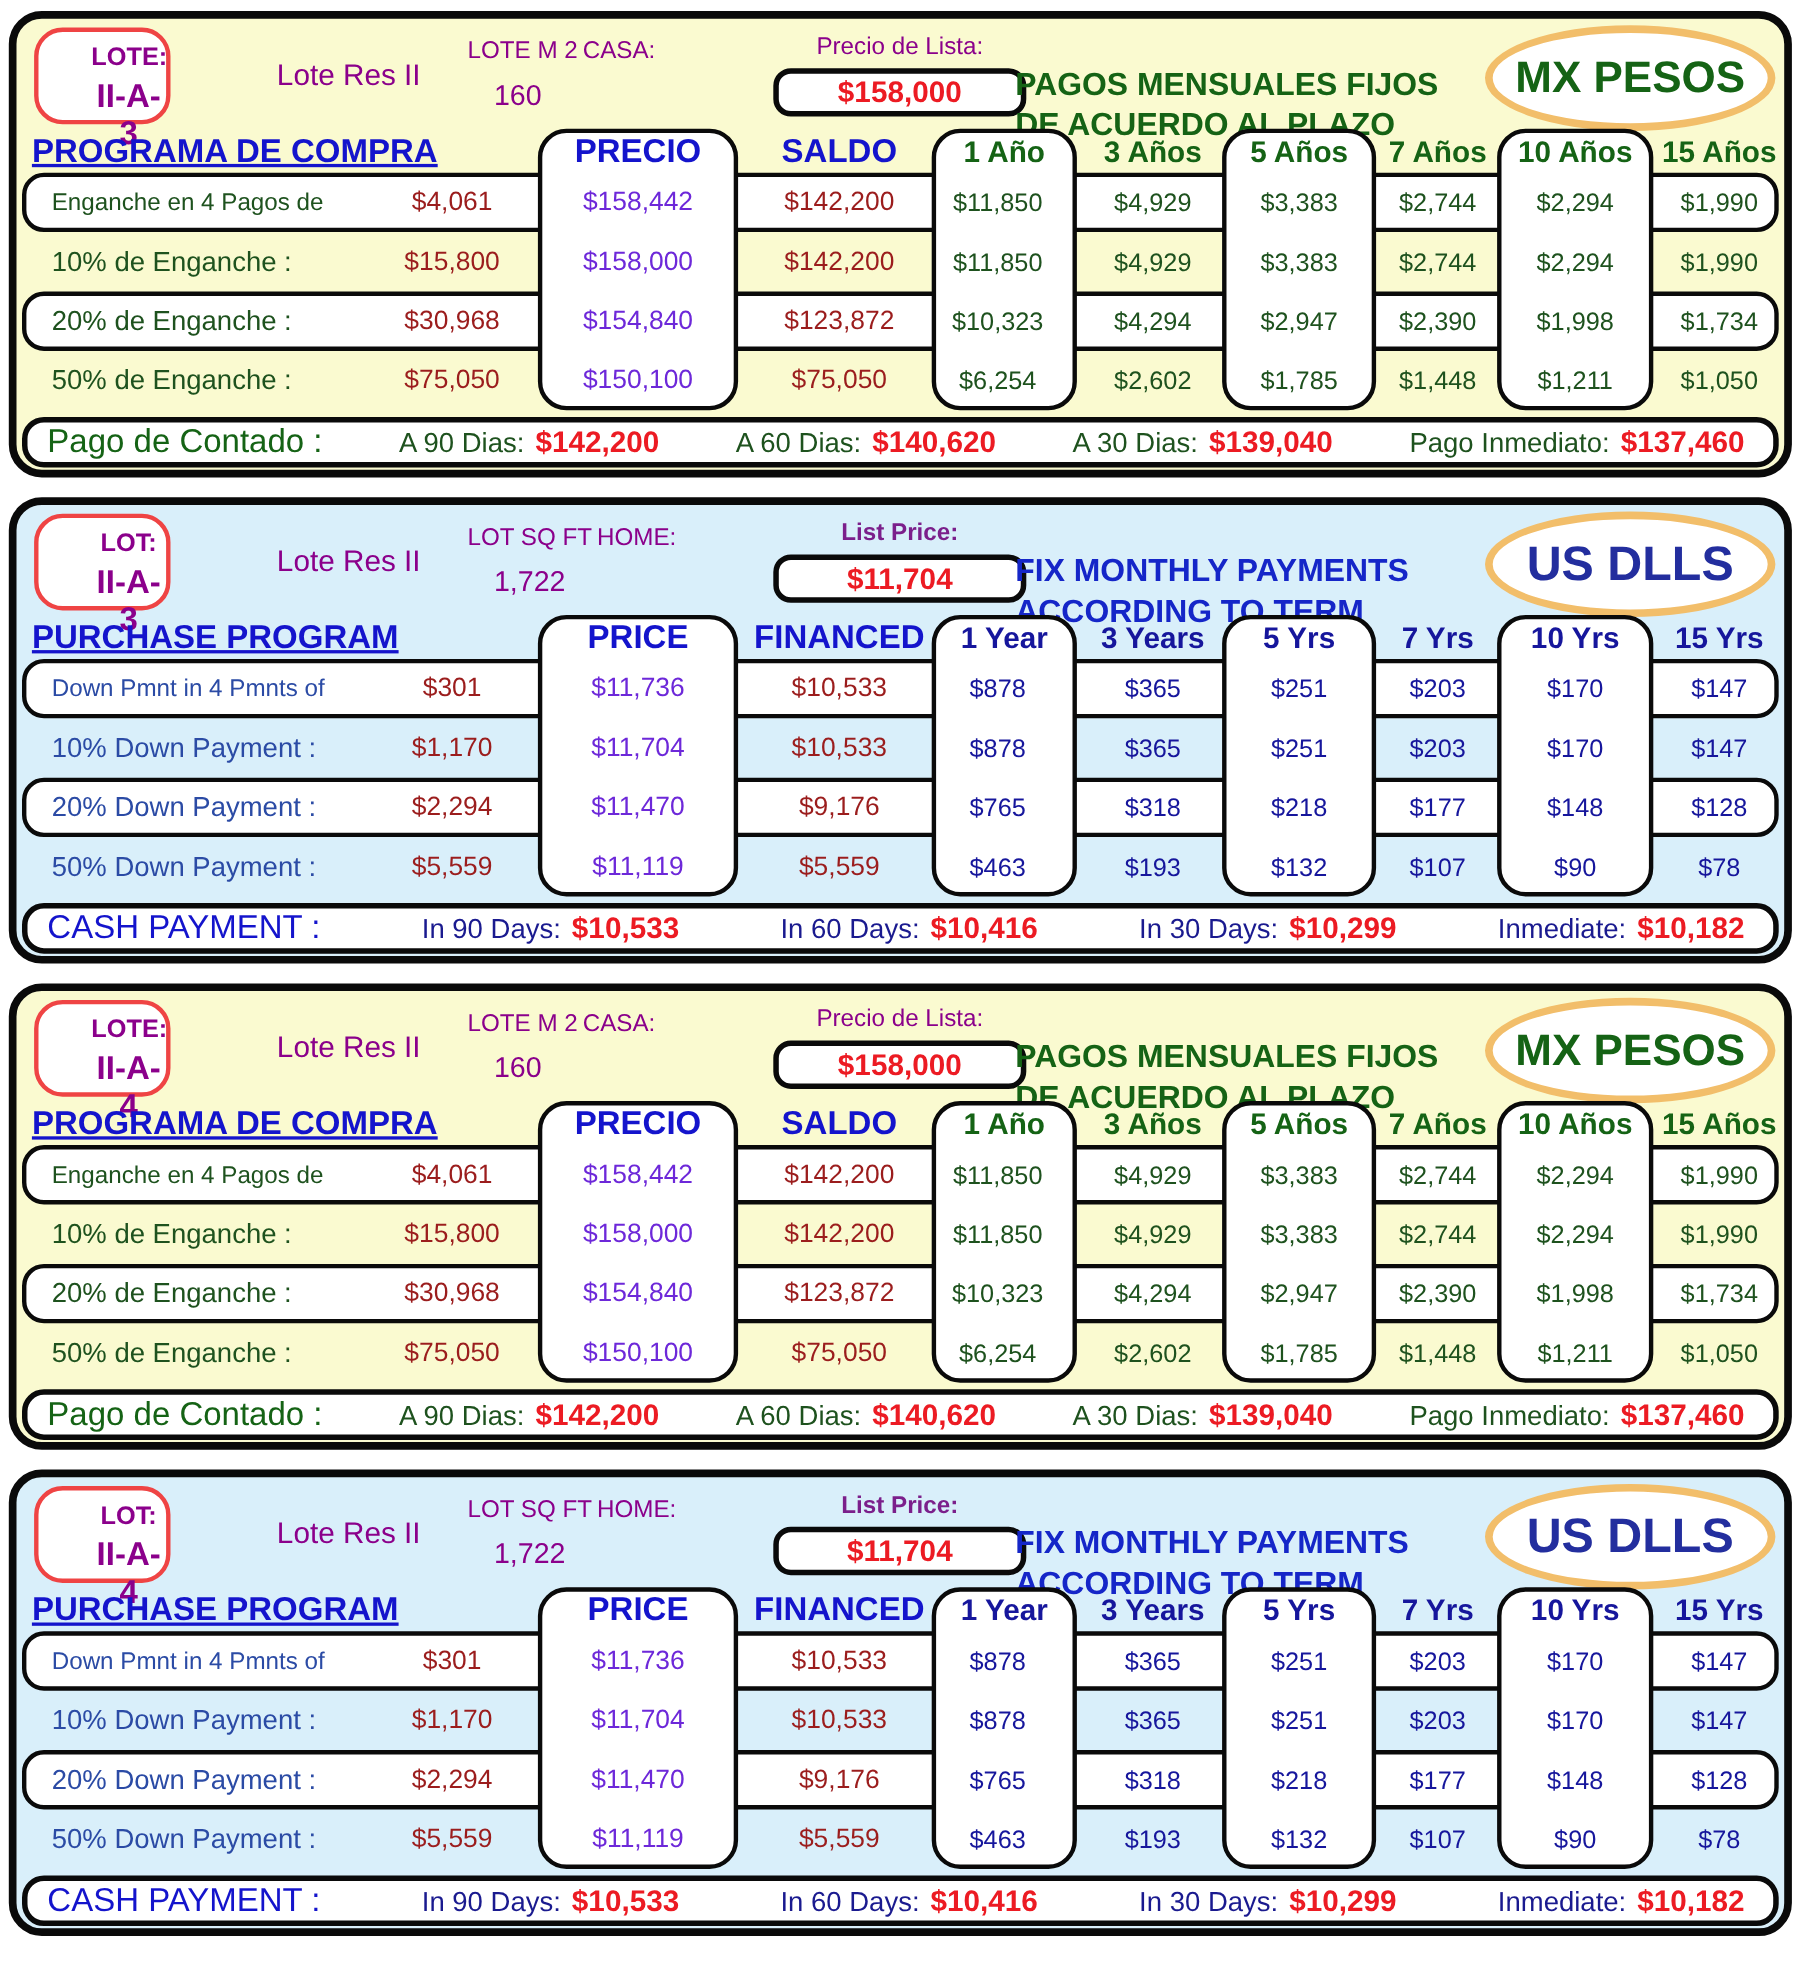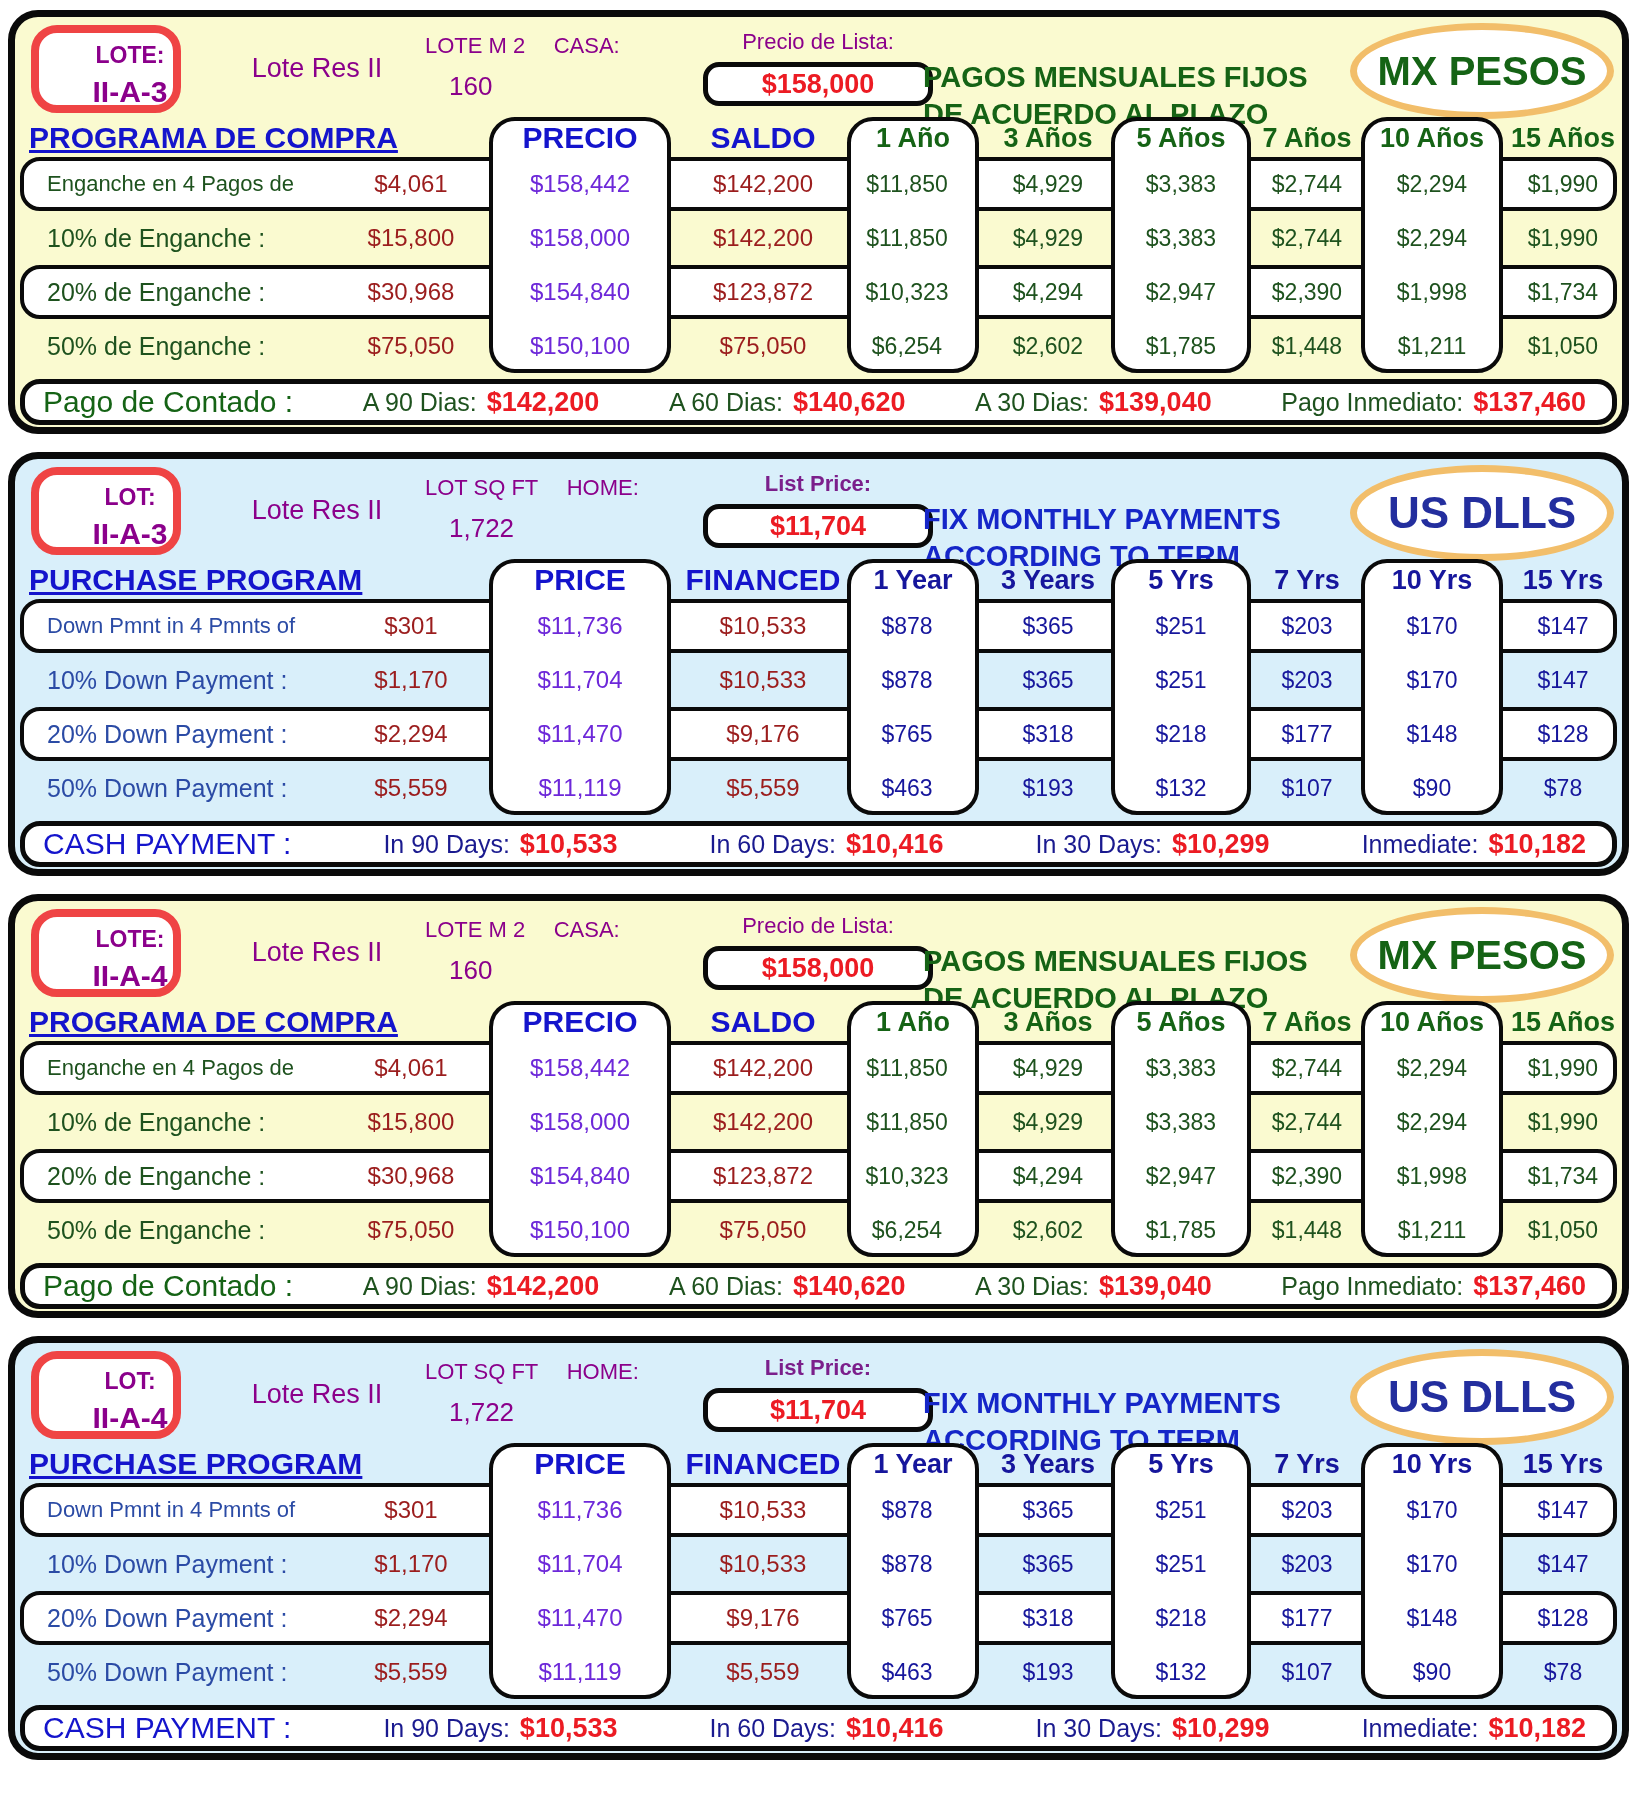--- a/index.html
+++ b/index.html
@@ -16,35 +16,35 @@
     border-radius:30px;
     margin-bottom:18px;
     overflow:hidden;
   }
   .panel.mx { background:#FAFAD0; }
   .panel.us { background:#D9EFFA; }
 
   
   .lotbox {
     position:absolute; left:16px; top:8px;
-    width:150px; height:88px;
-    background:#fff; border:8px solid #ef4444; border-radius:26px;
+    width:124px; height:88px;
+    background:#fff; border:4px solid #ef4444; border-radius:26px;
     text-align:center;
     padding-left:48px;
   }
   .lotlabel { margin-top:9px; font-size:23px; font-weight:bold; color:#8B008B; }
   .lotid   { margin-top:6px; font-size:30px; font-weight:bold; color:#8B008B; }
 
   .subdiv {
     position:absolute; left:192px; top:36px; width:220px;
     text-align:center; font-size:27px; color:#8B008B;
   }
   .meta { position:absolute; left:410px; top:16px; width:290px; color:#8B008B; }
   .metalabel { font-size:22px; }
-  .metalabel.home { margin-left:24px; }
+  .metalabel.home { }
   .metaval { margin:12px 0 0 24px; font-size:26px; }
 
   .lp { position:absolute; left:688px; top:12px; width:230px; text-align:center; }
   .lp-label { font-size:22px; color:#8B008B; white-space:nowrap; }
   .us .lp-label { font-weight:bold; color:#7B1F8B; }
   .lp-box {
     margin-top:7px; background:#fff;
     border:5px solid #0a0a0a; border-radius:16px;
     height:44px; line-height:34px;
     font-size:27px; font-weight:bold; color:#EC1B23;

